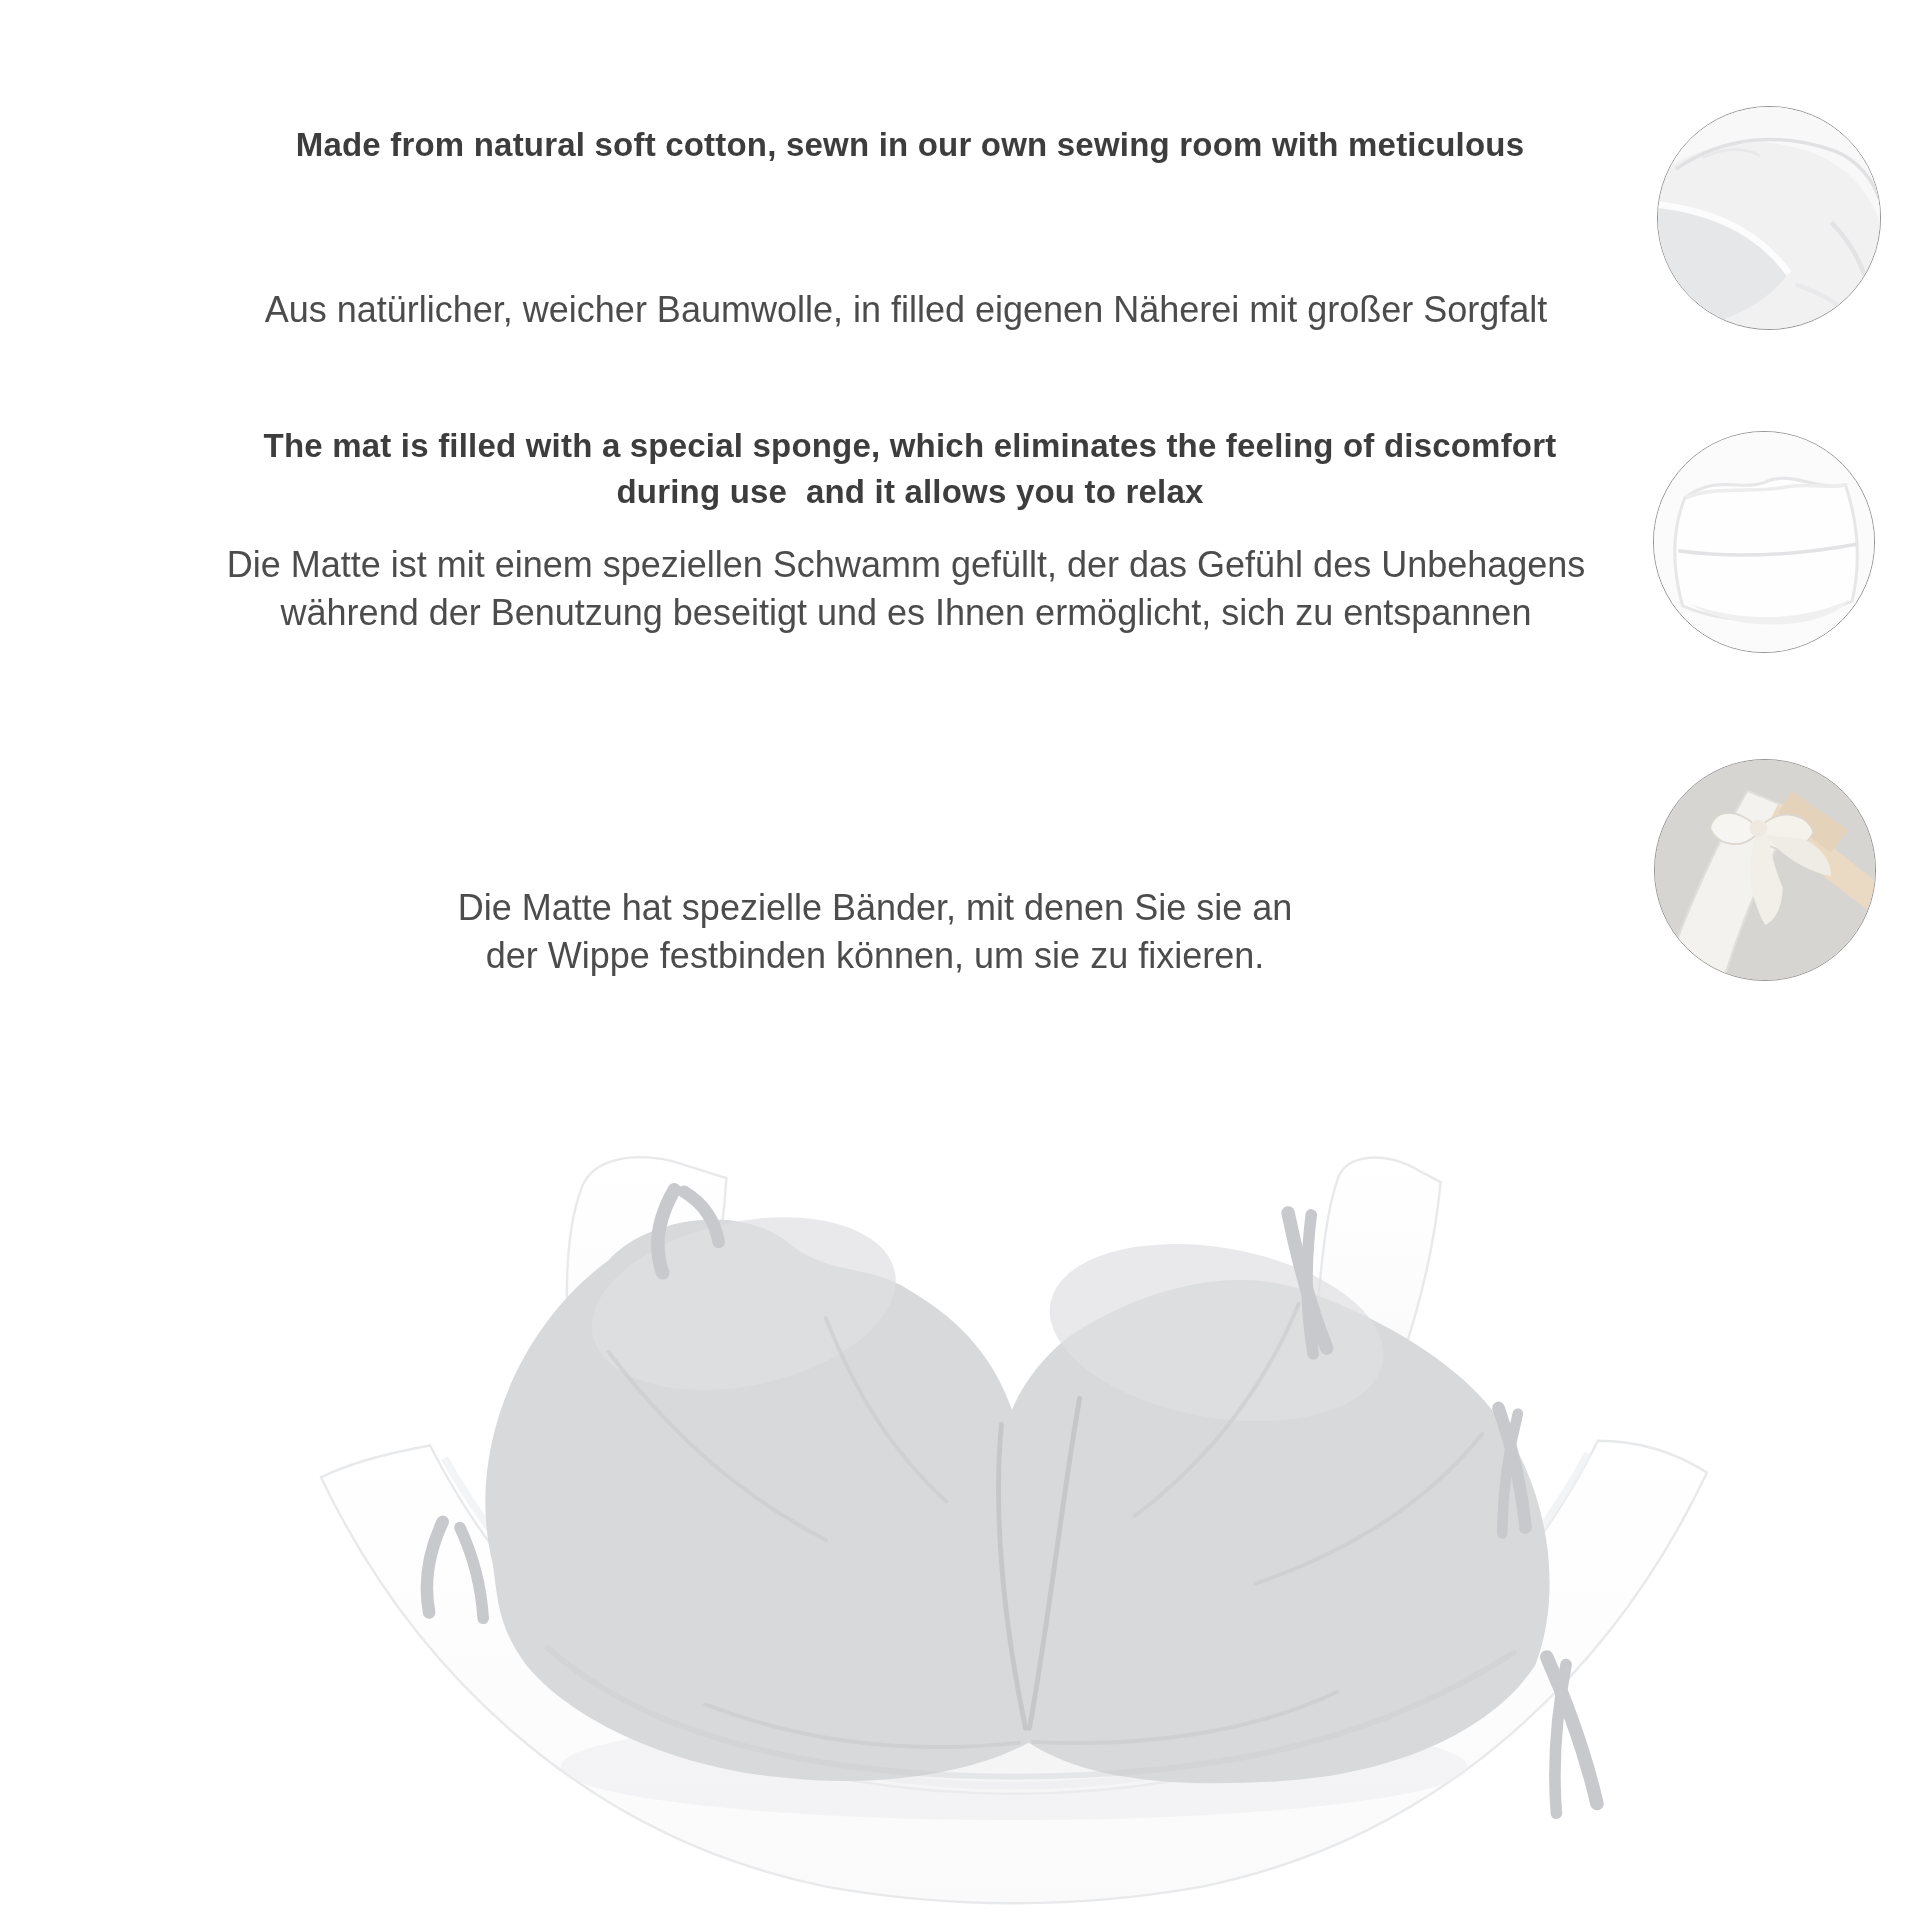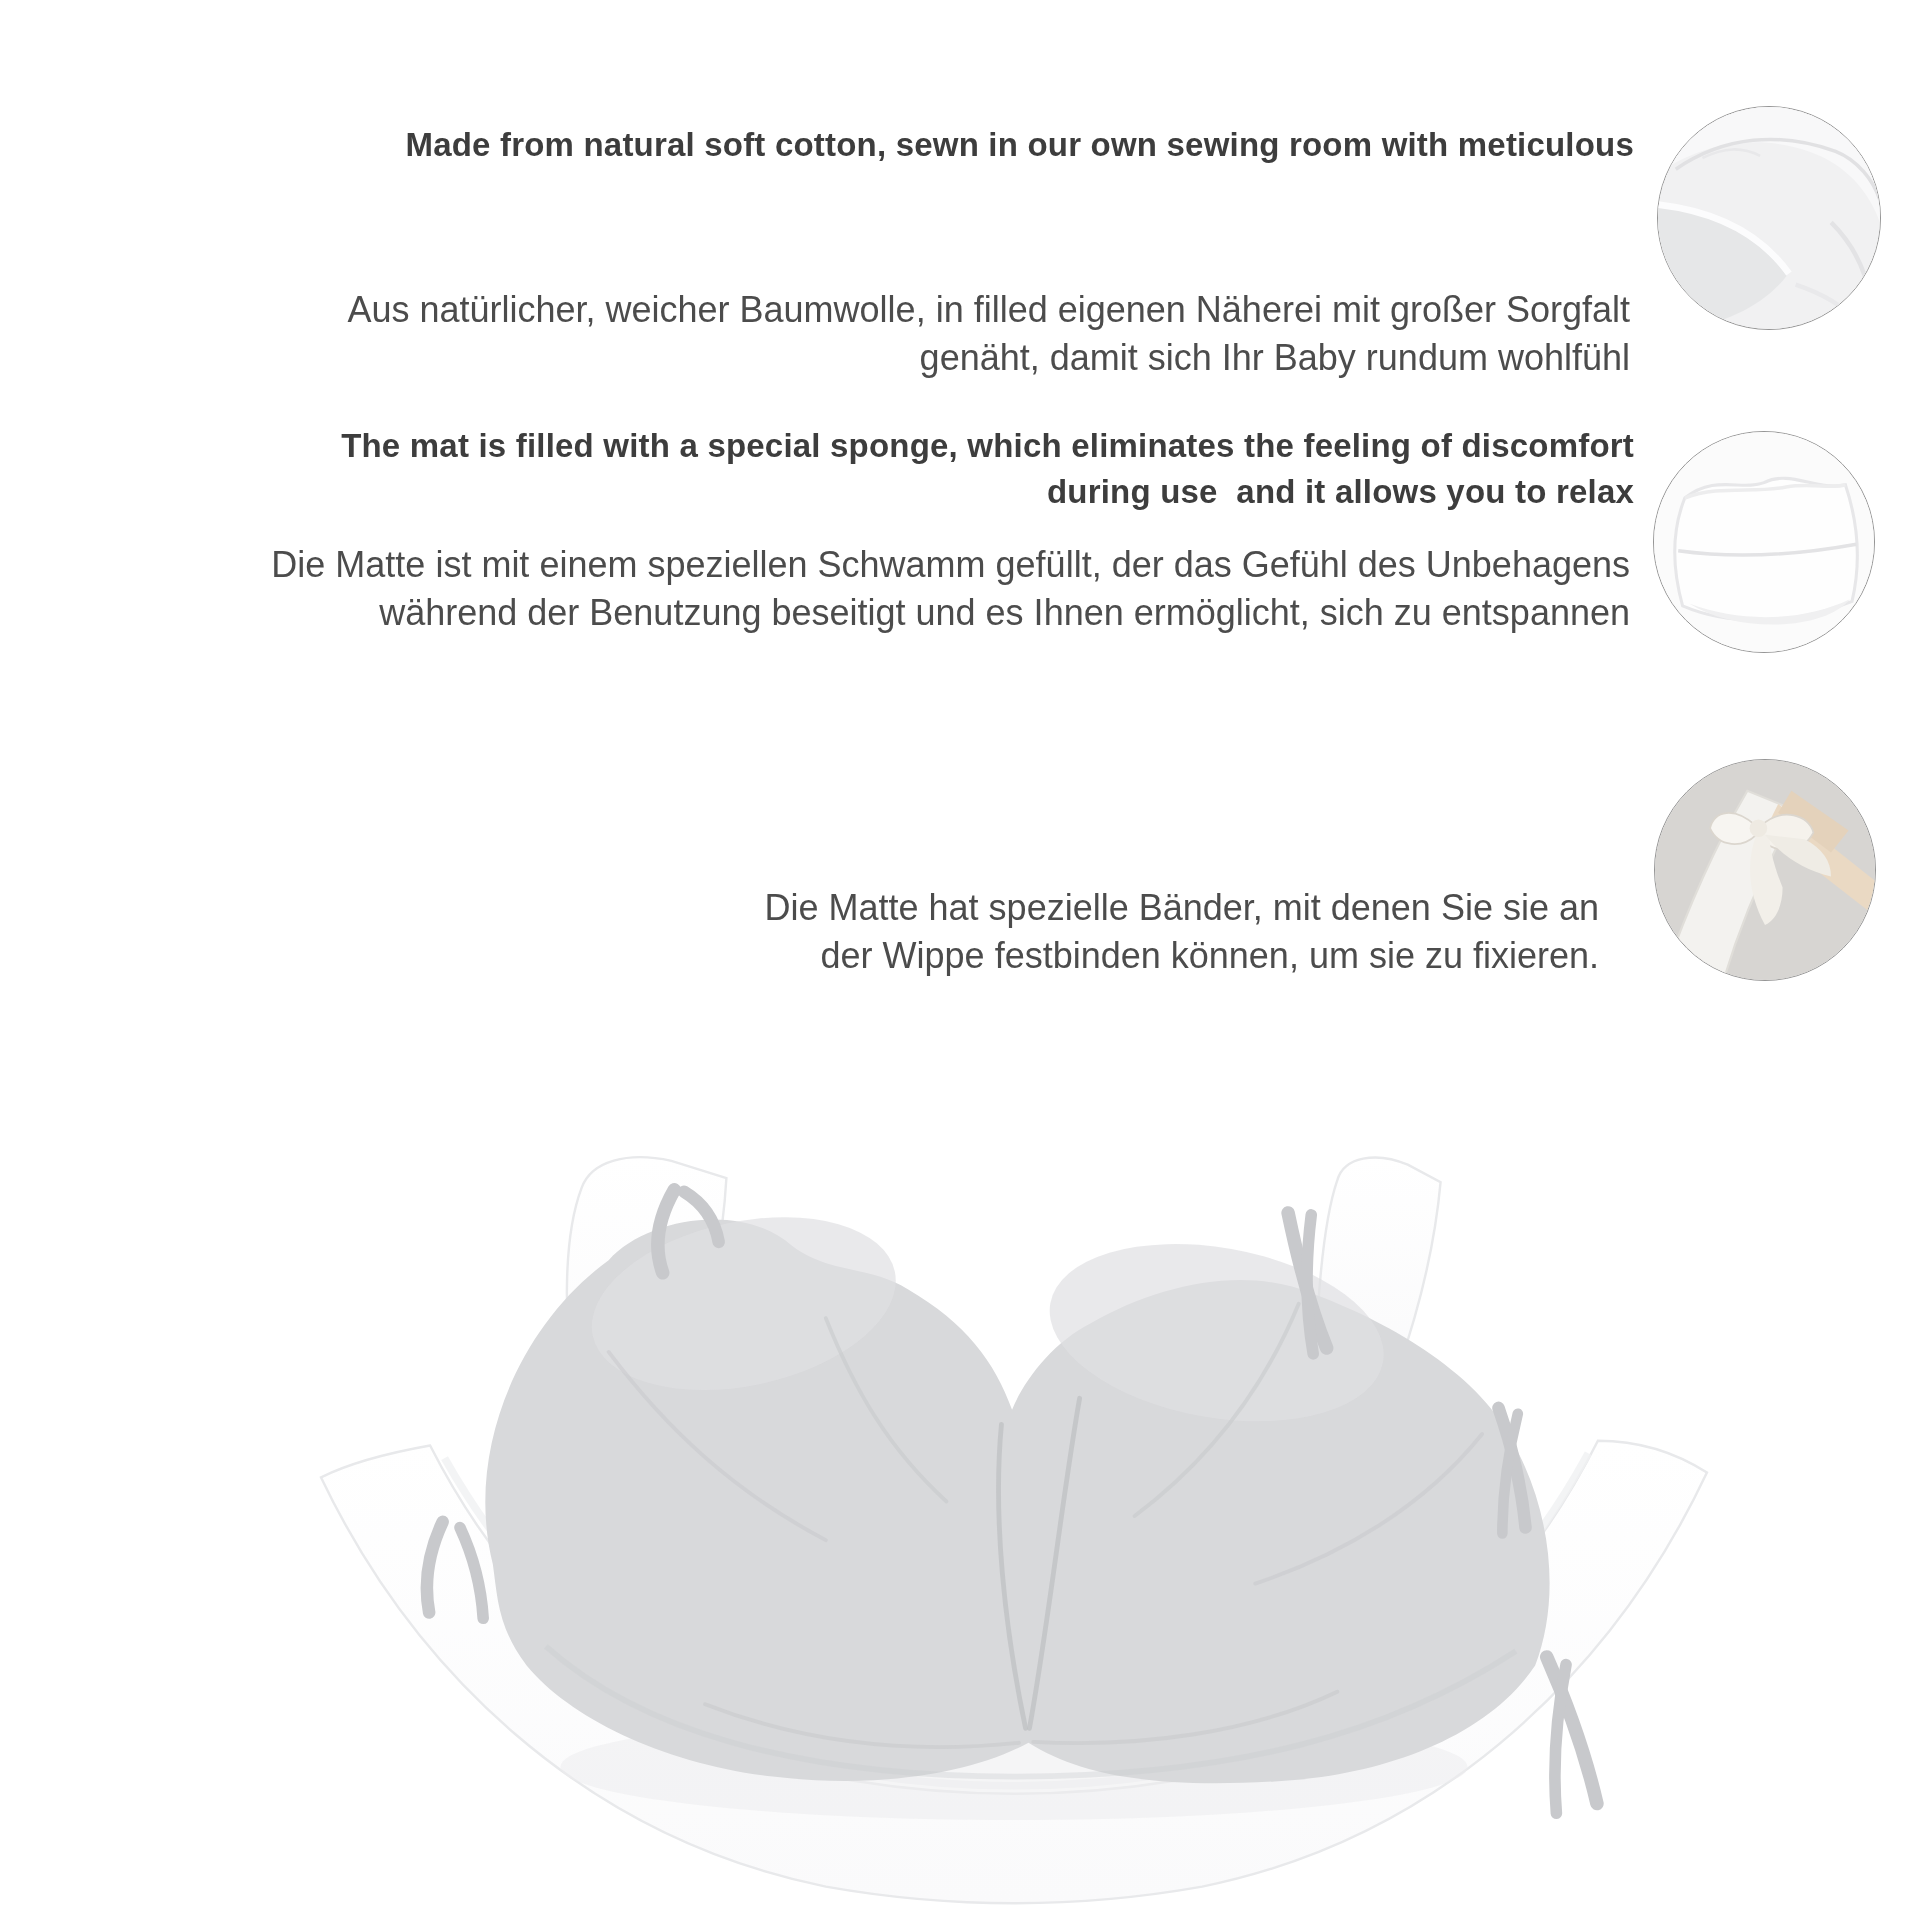--- a/index.html
+++ b/index.html
@@ -23,21 +23,21 @@
   }
   .b{
     position:absolute;
     width:1448px;
     text-align:right;
     font-weight:400;
     font-size:36px;
     line-height:48px;
     color:#4c4c4c;
   }
-  .line{white-space:pre;}
+  .line{white-space:pre;text-align:center;}
   .s1h{top:122px;right:297px;}
   .s1b{top:286px;right:301px;}
   .s2h{top:423px;right:297px;}
   .s2b{top:541px;right:301px;}
   .s3h{top:753px;right:326px;}
   .s3b{top:884px;right:332px;}
   .thumb{
     position:absolute;
     border-radius:50%;
     border:1.9px solid #949494;
@@ -59,21 +59,20 @@
 </head>
 <body>
 
 <div class="canvas">
 
   <div class="h s1h">
     <div class="line">Made from natural soft cotton, sewn in our own sewing room with meticulous</div>
   </div>
   <div class="b s1b">
     <div class="line">Aus natürlicher, weicher Baumwolle, in filled eigenen Näherei mit großer Sorgfalt</div>
-    <div class="line">genäht, damit sich Ihr Baby rundum wohlfühl</div>
   </div>
   <div class="thumb t1">
     <svg viewBox="0 0 100 100" aria-hidden="true">
       <rect x="0" y="0" width="100" height="100" fill="#f1f1f2"></rect>
       <path d="M 0 30 C 20 16 45 12 68 20 C 85 26 95 38 100 52 L 100 0 L 0 0 Z" fill="#f8f8f9"></path>
       <path d="M 8 28 C 30 13 55 11 80 20 C 90 24 97 33 100 42" stroke="#e1e1e3" stroke-width="1.6" fill="none"></path>
       <path d="M 20 23 C 30 18 38 18 46 22" stroke="#e8e8ea" stroke-width="1.2" fill="none"></path>
       <path d="M 0 45 C 25 48 45 58 58 76 C 45 93 20 101 0 101 Z" fill="#e6e7e8"></path>
       <path d="M 0 44 C 26 47 46 57 59 75" stroke="#fcfcfd" stroke-width="3" fill="none"></path>
       <path d="M 78 52 C 88 62 94 74 96 88" stroke="#e3e3e5" stroke-width="2" fill="none"></path>

